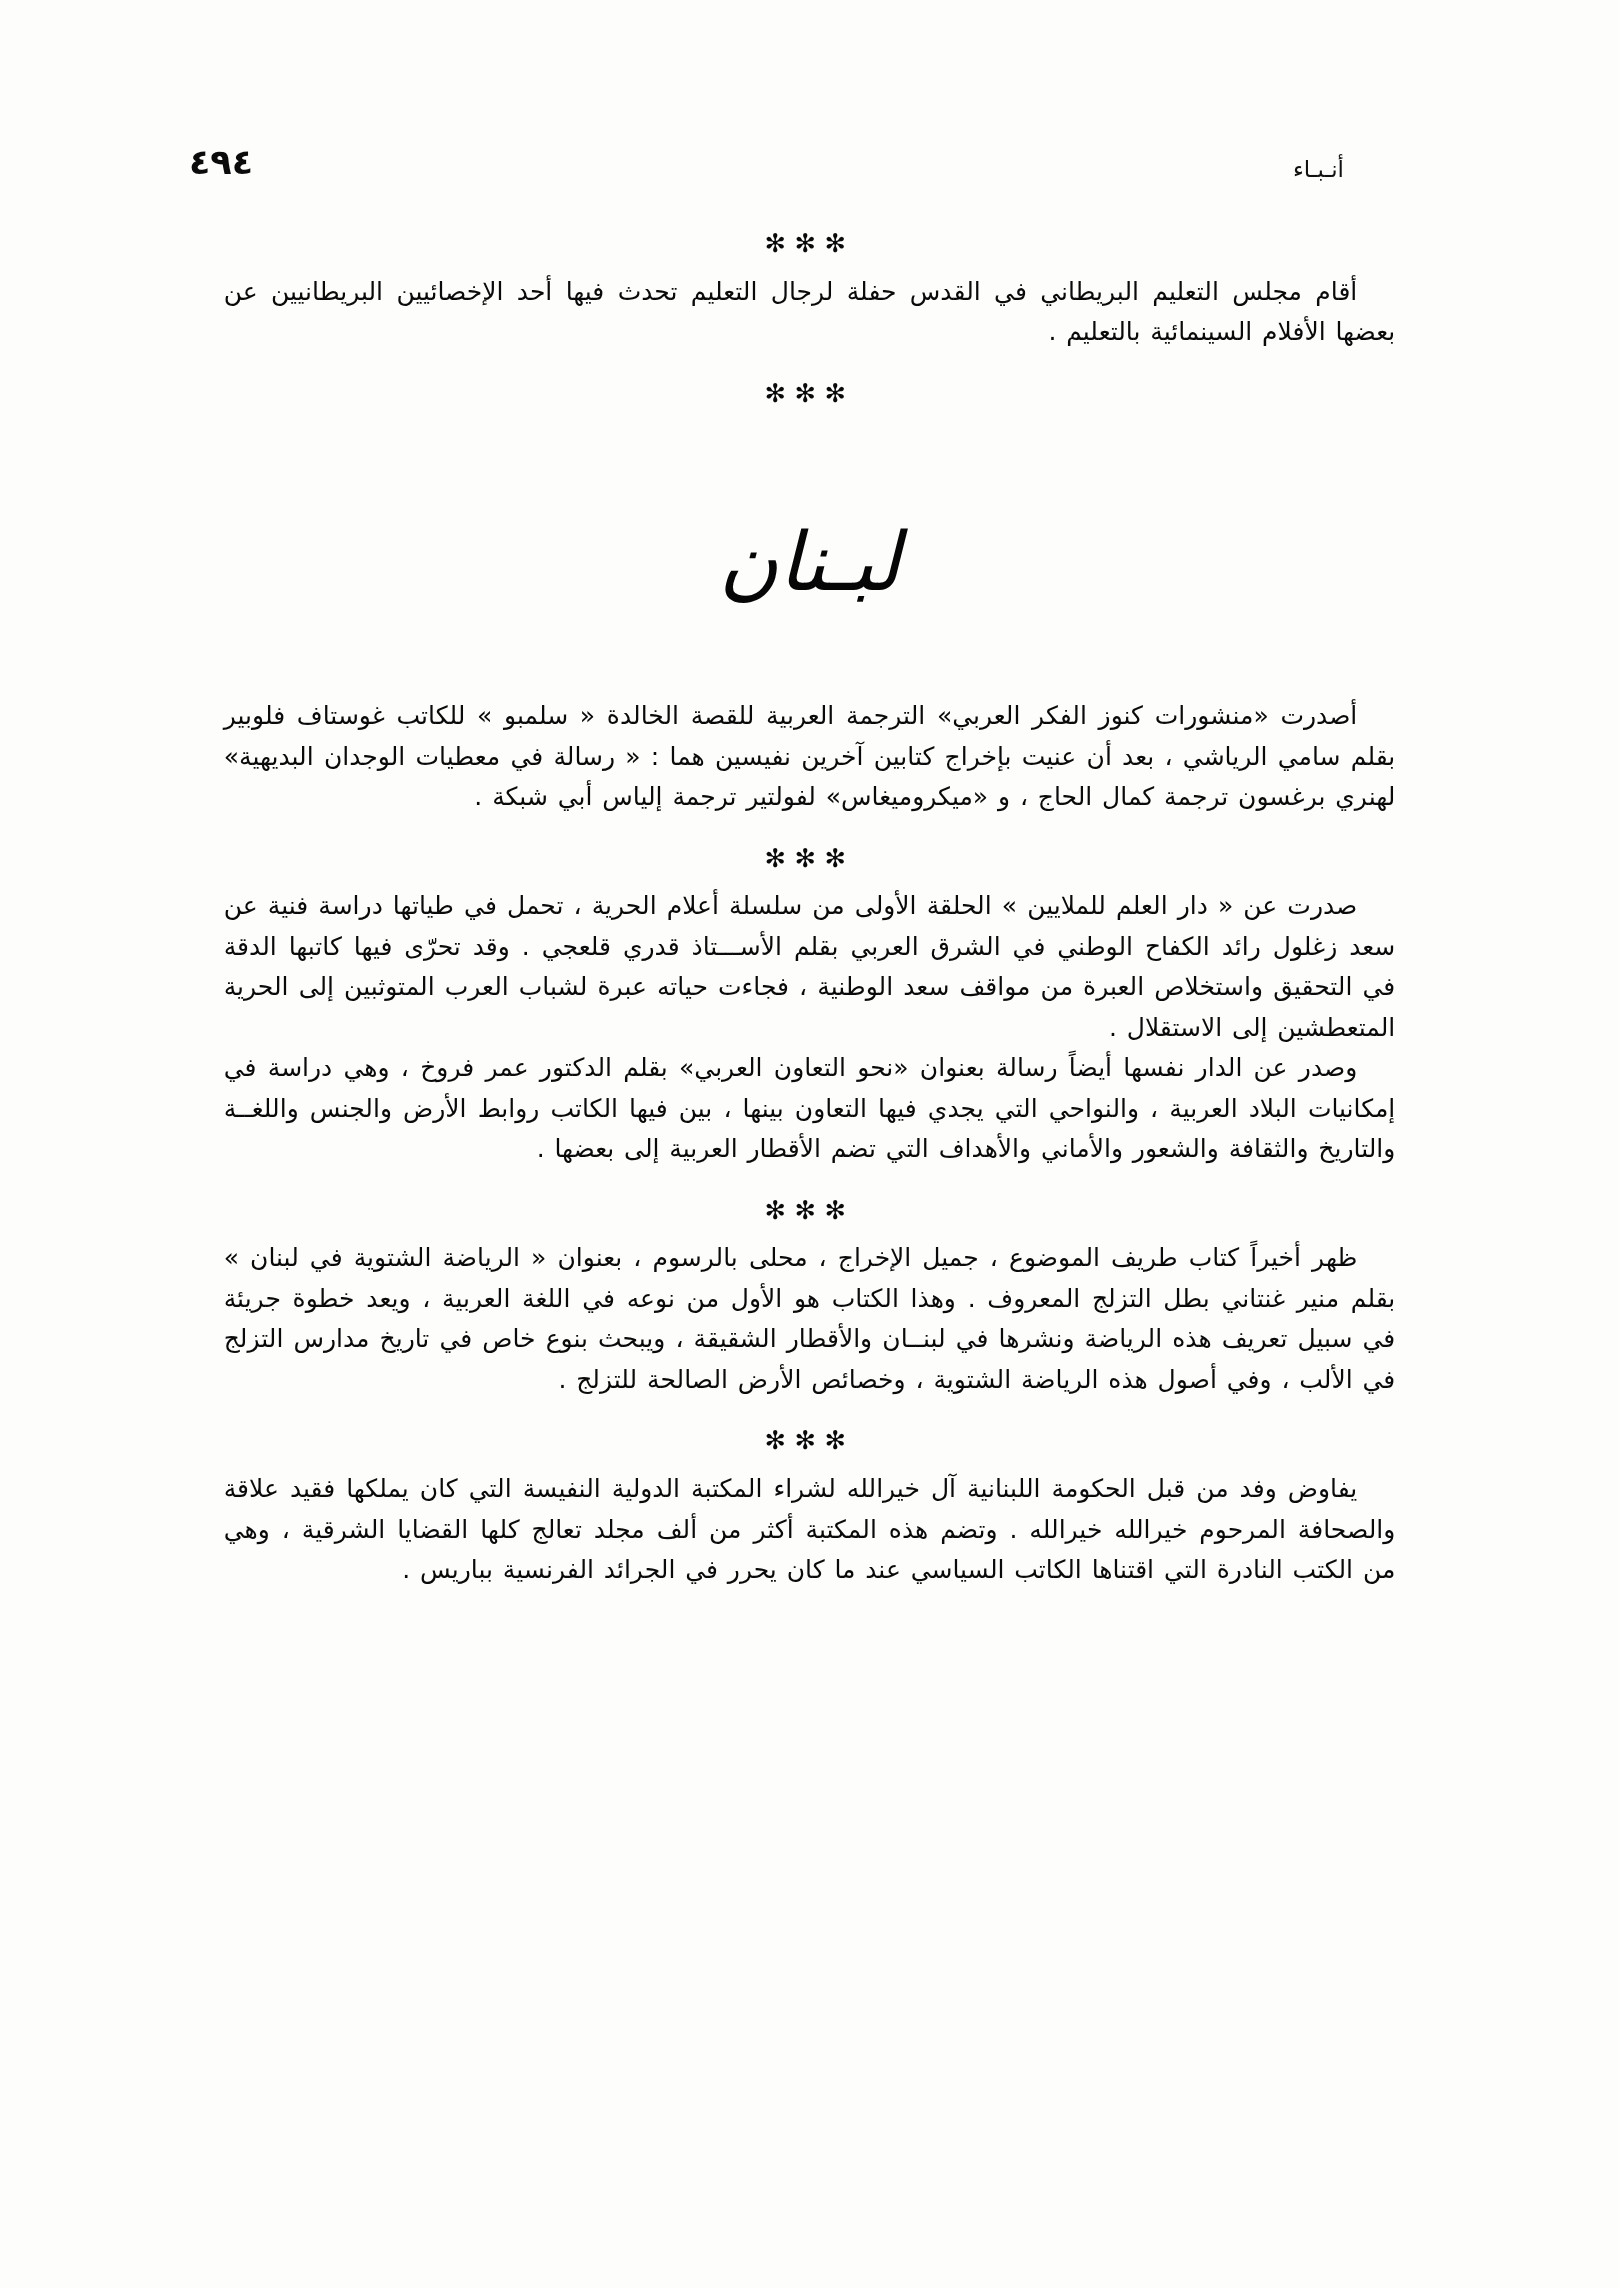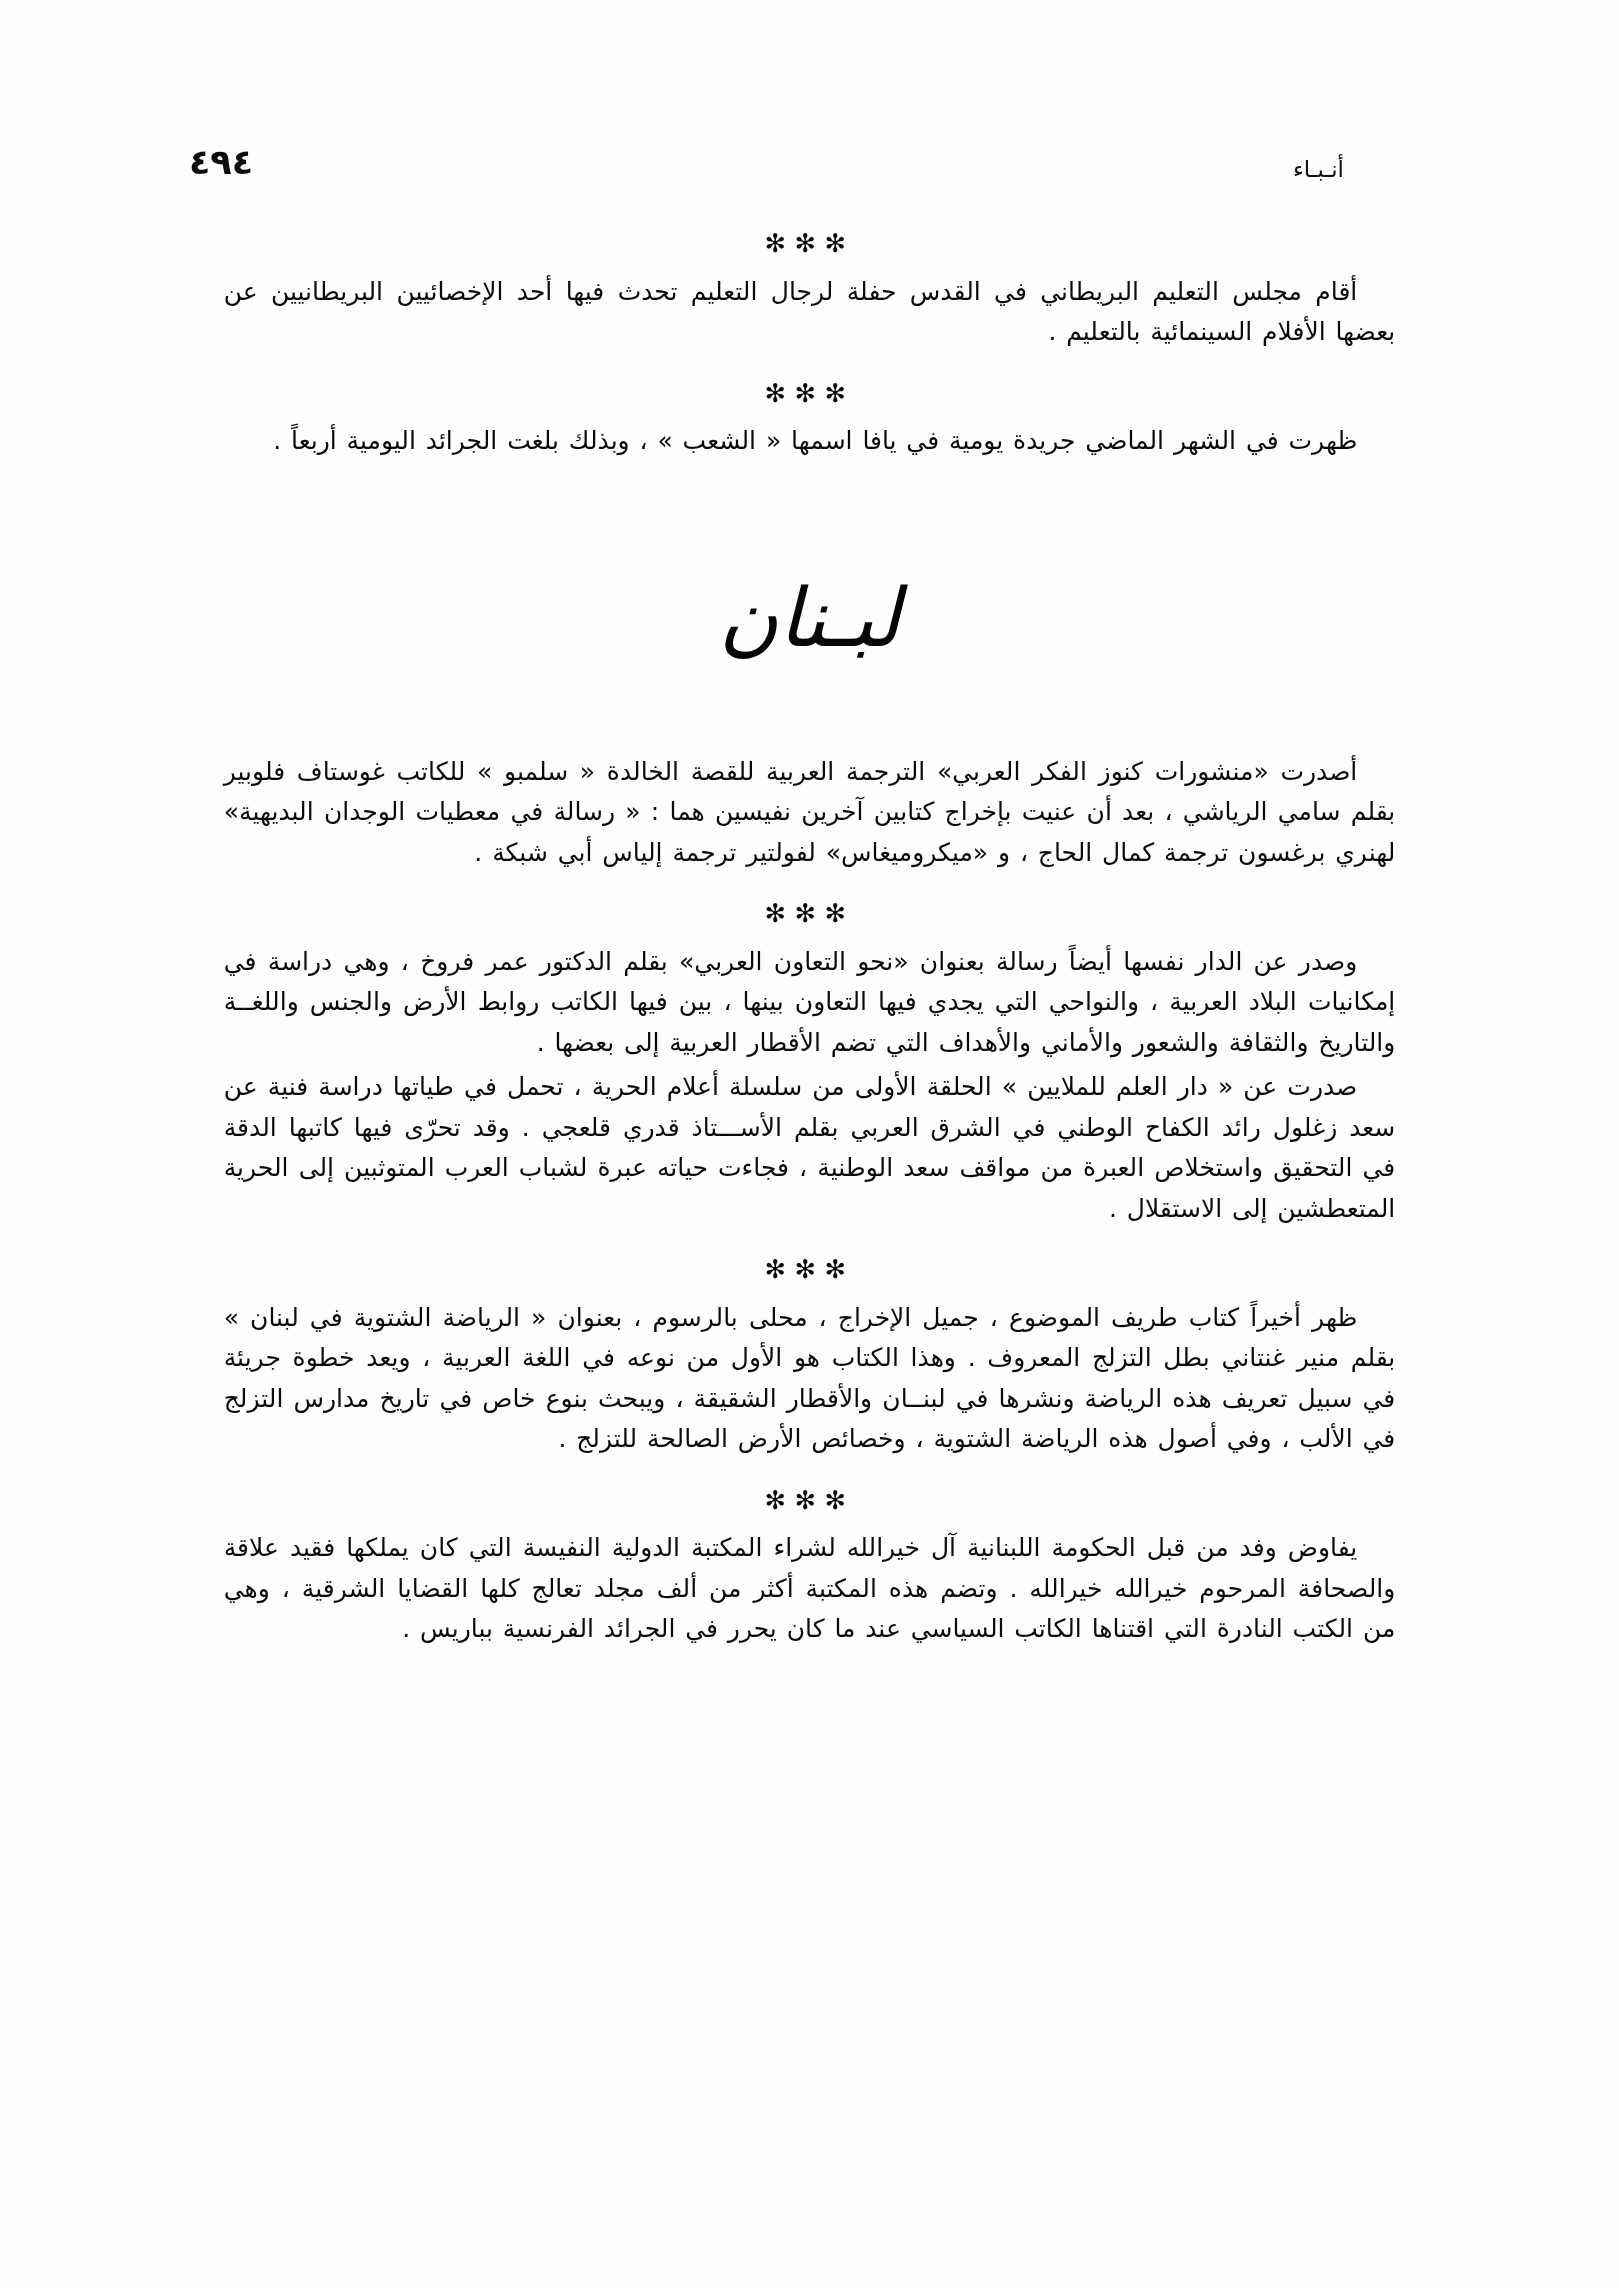--- a/index.html
+++ b/index.html
@@ -110,32 +110,31 @@
     <div class="ornament">
       <span>✻</span><span>✻</span><span>✻</span>
     </div>
 
     <p class="news-item indent block">أقام مجلس التعليم البريطاني في القدس حفلة لرجال التعليم تحدث فيها أحد الإخصائيين البريطانيين عن بعضها الأفلام السينمائية بالتعليم .</p>
 
     <div class="ornament">
       <span>✻</span><span>✻</span><span>✻</span>
     </div>
 
-    <p class="news-item indent block">ظهرت في الشهر الماضي جريدة يومية في يافا اسمها « الشعب » ،  وبذلك بلغت الجرائد اليومية أربعاً .</p>
 
     <h1 class="section-heading">لبـنان</h1>
 
     <p class="news-item indent block">أصدرت «منشورات كنوز الفكر العربي» الترجمة العربية للقصة الخالدة « سلمبو »  للكاتب غوستاف فلوبير بقلم سامي الرياشي ، بعد أن عنيت بإخراج كتابين آخرين نفيسين هما  :  « رسالة في معطيات الوجدان البديهية» لهنري برغسون ترجمة كمال الحاج ، و «ميكروميغاس» لفولتير ترجمة إلياس أبي شبكة .</p>
 
     <div class="ornament">
       <span>✻</span><span>✻</span><span>✻</span>
     </div>
 
+    <p class="news-item indent tight">صدرت عن « دار العلم للملايين » الحلقة الأولى من سلسلة أعلام الحرية ،  تحمل في طياتها دراسة فنية عن سعد زغلول رائد الكفاح الوطني في الشرق العربي بقلم الأســـتاذ قدري قلعجي . وقد تحرّى فيها كاتبها الدقة في التحقيق واستخلاص العبرة من مواقف سعد الوطنية ،  فجاءت حياته عبرة لشباب العرب المتوثبين إلى الحرية المتعطشين إلى الاستقلال .</p>
     <p class="news-item indent block">وصدر عن الدار نفسها أيضاً رسالة بعنوان «نحو التعاون العربي» بقلم الدكتور عمر فروخ ، وهي دراسة في إمكانيات البلاد العربية ، والنواحي التي يجدي فيها التعاون بينها ،  بين فيها الكاتب روابط الأرض والجنس واللغــة والتاريخ والثقافة والشعور والأماني والأهداف التي تضم الأقطار العربية إلى بعضها .</p>
-    <p class="news-item indent tight">صدرت عن « دار العلم للملايين » الحلقة الأولى من سلسلة أعلام الحرية ،  تحمل في طياتها دراسة فنية عن سعد زغلول رائد الكفاح الوطني في الشرق العربي بقلم الأســـتاذ قدري قلعجي . وقد تحرّى فيها كاتبها الدقة في التحقيق واستخلاص العبرة من مواقف سعد الوطنية ،  فجاءت حياته عبرة لشباب العرب المتوثبين إلى الحرية المتعطشين إلى الاستقلال .</p>
 
     <div class="ornament">
       <span>✻</span><span>✻</span><span>✻</span>
     </div>
 
     <p class="news-item indent block">ظهر أخيراً كتاب طريف الموضوع ،  جميل الإخراج ،  محلى بالرسوم ، بعنوان « الرياضة الشتوية في لبنان » بقلم منير غنتاني بطل التزلج المعروف .  وهذا الكتاب هو الأول من نوعه في اللغة العربية ،  ويعد خطوة جريئة في سبيل تعريف هذه الرياضة ونشرها في لبنــان والأقطار الشقيقة ، ويبحث بنوع خاص في تاريخ مدارس التزلج في الألب ، وفي أصول هذه الرياضة الشتوية ، وخصائص الأرض الصالحة للتزلج .</p>
 
     <div class="ornament">
       <span>✻</span><span>✻</span><span>✻</span>
     </div>

